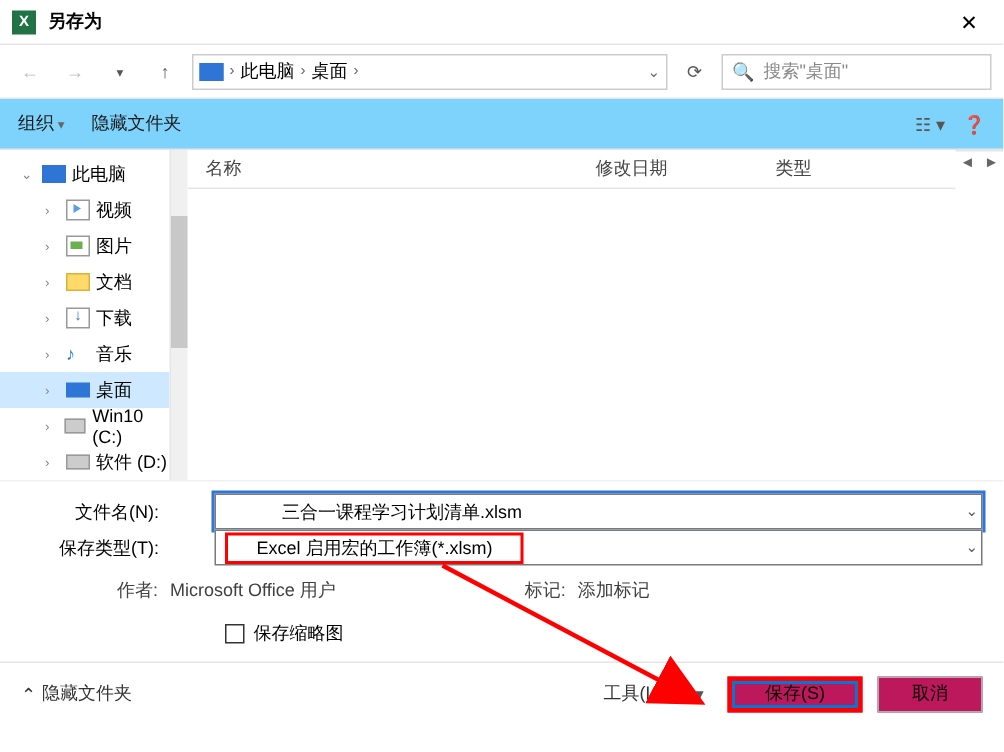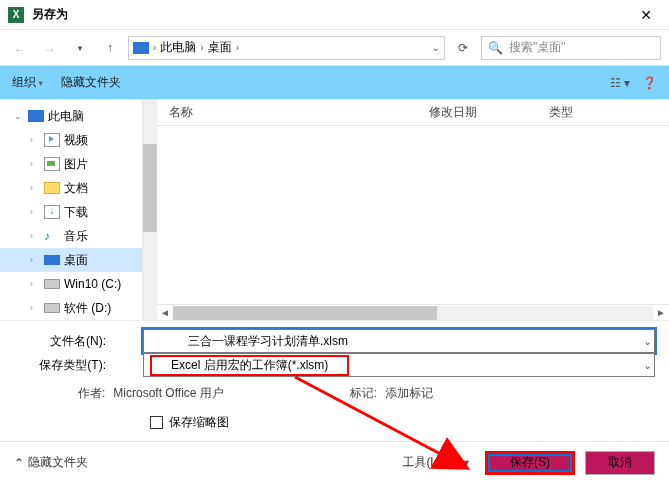--- a/index.html
+++ b/index.html
@@ -37,21 +37,21 @@
 .ico.folder { background: #ffd96a; border: 1px solid #d9b23a; height: 12px; }
 .ico.video { background: #fff; border: 1px solid #999; position: relative; }
 .ico.video::after { content: ""; position: absolute; left: 4px; top: 2px; border-left: 5px solid #5aa0e0; border-top: 3px solid transparent; border-bottom: 3px solid transparent; }
 .ico.pic { background: #fff; border: 1px solid #999; position: relative; }
 .ico.pic::after { content: ""; position: absolute; left: 2px; top: 3px; width: 8px; height: 5px; background: #6ab04c; }
 .ico.down { background: #fff; border: 1px solid #999; color: #2e75d6; font-size: 10px; text-align: center; line-height: 10px; }
 .ico.music { color: #2e75d6; font-size: 12px; }
 .ico.desk { background: #2e75d6; height: 10px; }
 .ico.disk { background: #ccc; border: 1px solid #999; height: 10px; }
 
-.listpane { flex: 1; display: flex; flex-direction: column; }
+.listpane { flex: 1; display: flex; flex-direction: row; }
 .listhead { height: 26px; display: flex; align-items: center; border-bottom: 1px solid #e5e5e5; padding-left: 12px; color: #444; }
 .listhead .col { width: 260px; }
 .listhead .col2 { width: 120px; }
 .listbody { flex: 1; }
 .scrollbar-bot { height: 16px; border-top: 1px solid #e5e5e5; display: flex; align-items: center; }
 .scrollbar-bot .track { flex: 1; background: #f0f0f0; height: 14px; position: relative; }
 .scrollbar-bot .track .thumb { position: absolute; left: 0; width: 55%; height: 100%; background: #c8c8c8; }
 .scrollbar-bot .arr { width: 16px; text-align: center; color: #666; font-size: 10px; }
 .tree-scroll { width: 16px; background: #f0f0f0; position: relative; }
 .tree-scroll .thumb { position: absolute; top: 20%; height: 40%; width: 100%; background: #c8c8c8; }

